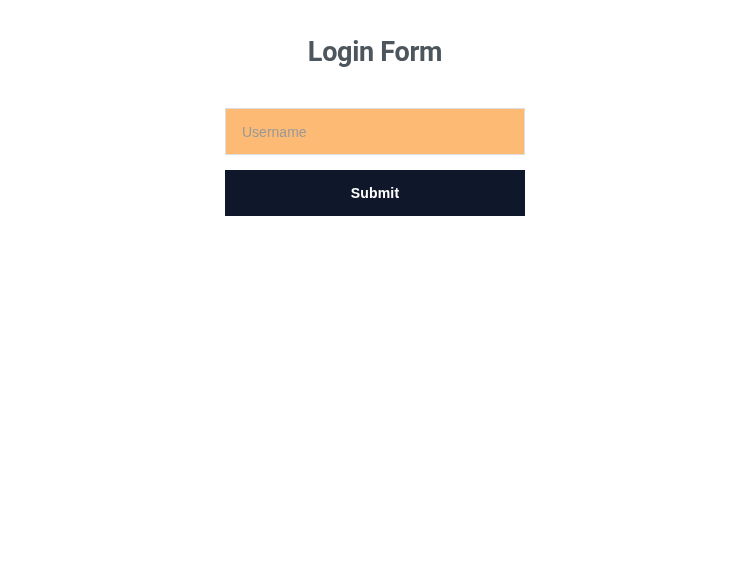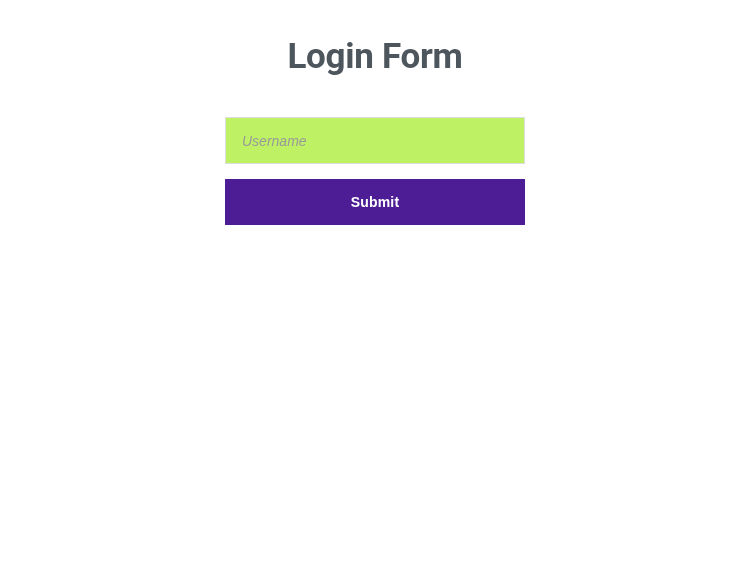--- a/index.html
+++ b/index.html
@@ -13,51 +13,50 @@
       width: 750px;
       height: 585px;
     }
     .container {
       display: flex;
       flex-direction: column;
       align-items: center;
       padding-top: 36px;
     }
     .title {
-      font-size: 35px;
+      font-size: 27px;
       font-weight: 700;
       color: #4d555d;
       margin-bottom: 40px;
       letter-spacing: -0.3px;
     }
     .form {
       width: 300px;
       display: flex;
       flex-direction: column;
     }
     .input-field {
       width: 100%;
       height: 47px;
       padding: 0 16px;
       font-size: 14px;
       color: #555;
-      background: #bef264;
+      background: #fdba74;
       border: 1px solid #dddddd;
       margin-bottom: 15px;
       outline: none;
-      font-style: italic;
     }
     .input-field::placeholder {
       color: #999999;
       font-size: 14px;
     }
     .submit-button {
       width: 100%;
       height: 46px;
-      background: #4c1d95;
+      background: #0f172a;
       color: #ffffff;
       font-size: 14px;
       font-weight: 700;
       border: none;
       cursor: pointer;
       letter-spacing: 0.2px;
     }
   </style>
 </head>
 <body>

